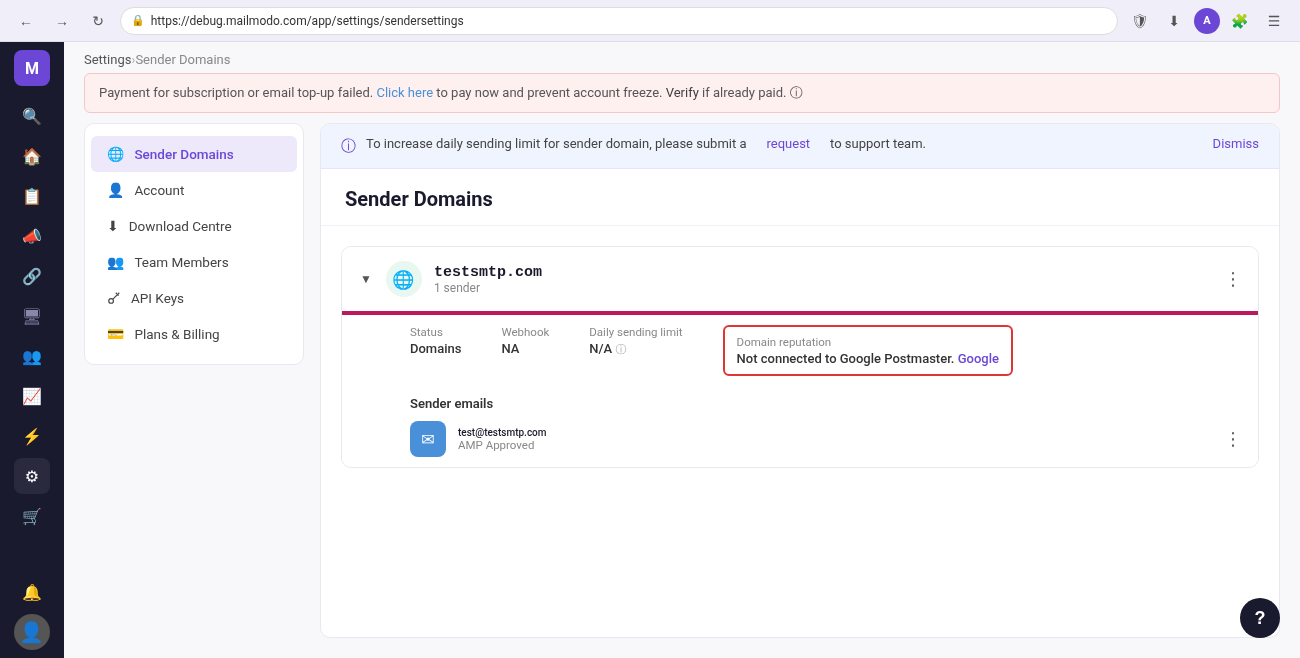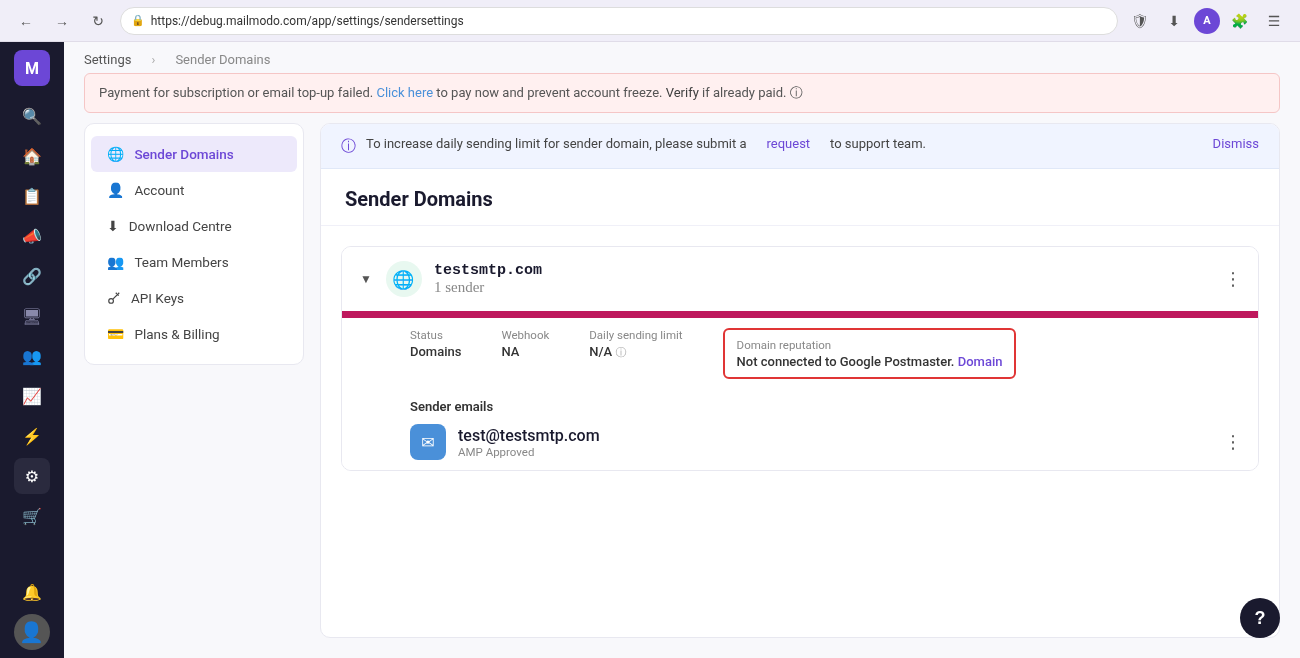--- a/index.html
+++ b/index.html
@@ -115,21 +115,21 @@
       flex-direction: column;
       background: #f8f8fb;
       overflow: hidden;
     }
 
     
     .breadcrumb-bar {
       padding: 10px 20px 6px;
       display: flex;
       align-items: center;
-      gap: 20px;
+      gap: 0;
       font-size: 13px;
       color: #555;
       text-align: right;
     }
     .breadcrumb-current { color: #888; }
     .breadcrumb-sep { color: #aaa; }
 
     
     .alert-banner {
       margin: 0 20px 10px;
@@ -248,34 +248,34 @@
     .domain-globe {
       width: 36px; height: 36px;
       background: #e8f8f0;
       border-radius: 50%;
       display: flex; align-items: center; justify-content: center;
       color: #2eaa6a;
       font-size: 18px;
     }
     .domain-info { flex: 1; }
     .domain-name { font-size: 15px; font-weight: 600; color: #1a1a2e; font-family: Liberation Mono, monospace; }
-    .domain-count { font-size: 15px; color: #888; font-family: Liberation Serif, serif; }
+    .domain-count { font-size: 12px; color: #888; }
     .domain-more {
       background: none; border: none; cursor: pointer;
       color: #555; font-size: 18px;
       display: flex; align-items: center;
     }
 
     
     .domain-stats {
       display: flex;
       padding: 10px 16px 10px 68px;
       gap: 40px;
       background: white;
-      border-top: 7px solid #be185d;
+      border-top: 4px solid #be185d;
     }
     .stat-col { }
     .stat-label { font-size: 11.5px; color: #888; margin-bottom: 2px; }
     .stat-value { font-size: 13px; color: #333; font-weight: 500; }
 
     
     .reputation-box {
       border: 2px solid #e03535;
       border-radius: 6px;
       padding: 8px 12px;
@@ -297,21 +297,21 @@
     }
     .email-icon {
       width: 36px; height: 36px;
       background: #4a90d9;
       border-radius: 8px;
       display: flex; align-items: center; justify-content: center;
       color: white;
       font-size: 16px;
     }
     .email-info { flex: 1; }
-    .email-address { font-size: 16px; font-weight: 500; color: #1a1a2e; }
+    .email-address { font-size: 10px; font-weight: 500; color: #1a1a2e; }
     .email-badge { font-size: 11.5px; color: #888; }
     .email-more { background: none; border: none; cursor: pointer; color: #555; font-size: 18px; }
 
     
     .help-btn {
       position: fixed;
       bottom: 20px;
       right: 20px;
       width: 40px; height: 40px;
       background: #1a1a2e;
@@ -469,21 +469,21 @@
                 <div class="stat-label">Daily sending limit</div>
                 <div class="stat-value">
                   <span>N/A</span>
                   <span style="font-size:11px;color:#aaa;"> ⓘ</span>
                 </div>
               </div>
               <div class="reputation-box">
                 <div class="stat-label">Domain reputation</div>
                 <div class="stat-value reputation-value">
                   <span>Not connected to Google Postmaster.</span>
-                  <span class="reputation-setup">Domain</span>
+                  <span class="reputation-setup">Google</span>
                 </div>
               </div>
             </div>
 
             <div class="sender-emails-section">
               <div class="sender-emails-title">Sender emails</div>
               <div class="sender-email-item">
                 <div class="email-icon">✉</div>
                 <div class="email-info">
                   <div class="email-address">test@testsmtp.com</div>

